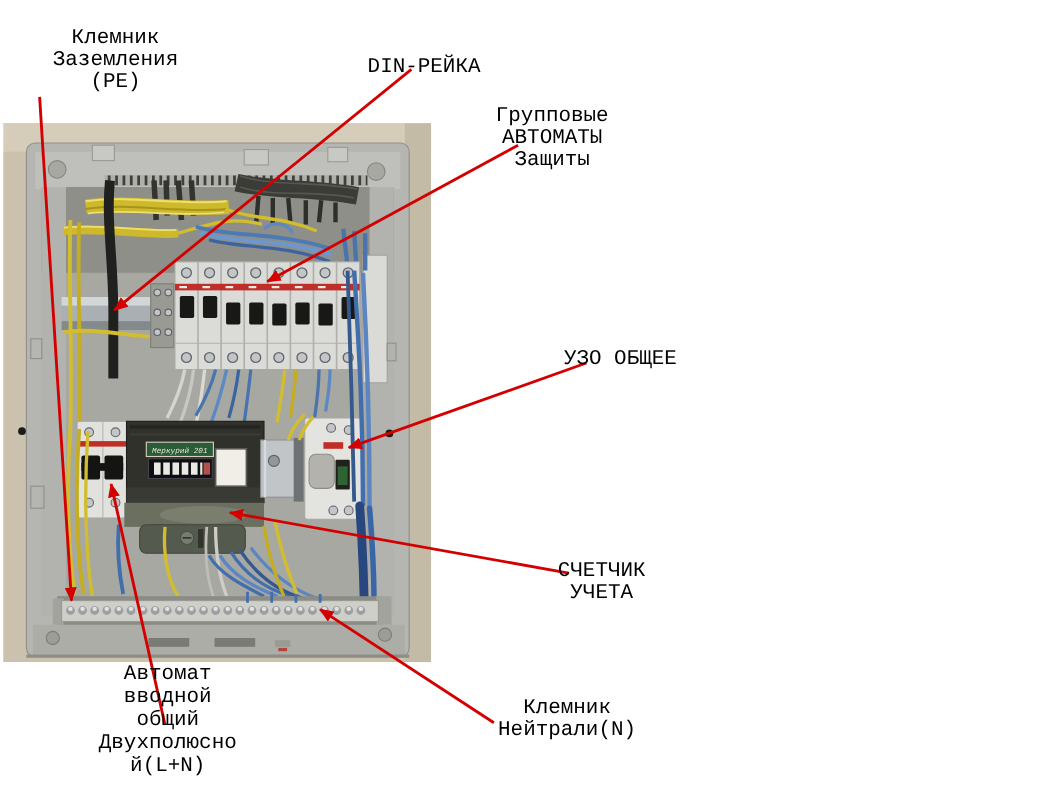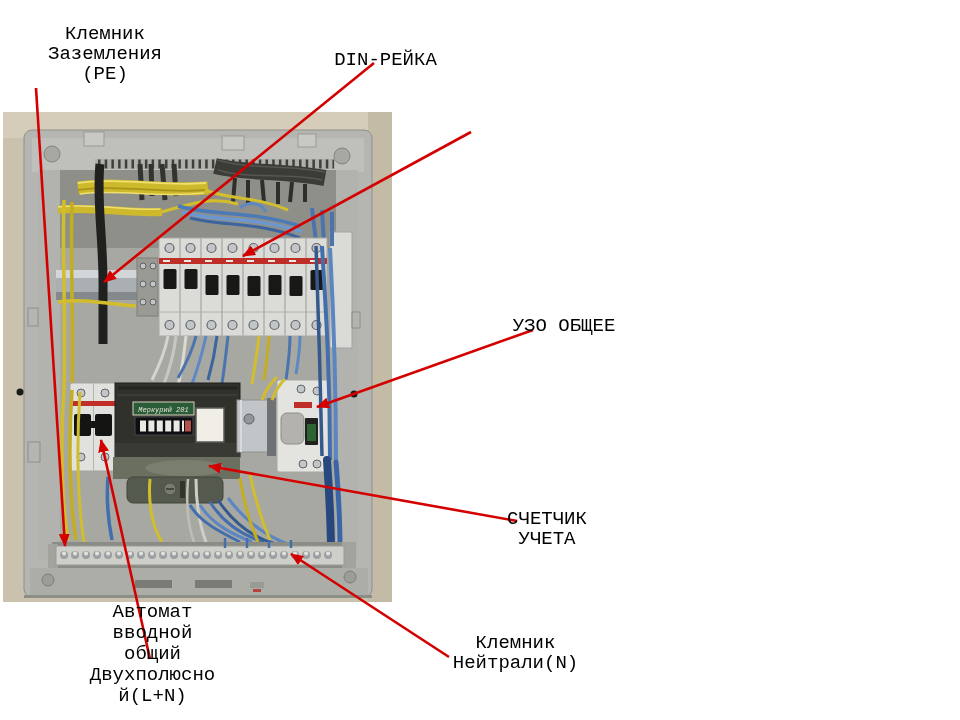--- a/index.html
+++ b/index.html
@@ -258,20 +258,23 @@
       <line x1="517" y1="521" x2="209" y2="466" marker-end="url(#ah)"></line>
       <line x1="449" y1="657" x2="291" y2="554" marker-end="url(#ah)"></line>
       <line x1="150" y1="659" x2="101" y2="440" marker-end="url(#ah)"></line>
     </g>
   </svg>
 
   <div class="label" style="left:30px;  top:24px;  width:150px;">Клемник
 Заземления
 (PE)</div>
   <div class="label" style="left:318px; top:32px;  width:135px;margin-top:18px;">DIN-РЕЙКА</div>
+  <div class="label" style="left:432px; top:95px;  width:140px;">Групповые
+АВТОМАТЫ
+Защиты</div>
   <div class="label" style="left:496px; top:316px; width:136px;">УЗО ОБЩЕЕ</div>
   <div class="label" style="left:487px; top:509px; width:120px;text-align:center;">СЧЕТЧИК
 УЧЕТА</div>
   <div class="label" style="left:448px; top:633px; width:135px;">Клемник
 Нейтрали(N)</div>
   <div class="label lh21" style="left:75px; top:602px; width:155px;">Автомат
 вводной
 общий
 Двухполюсно
 й(L+N)</div>

